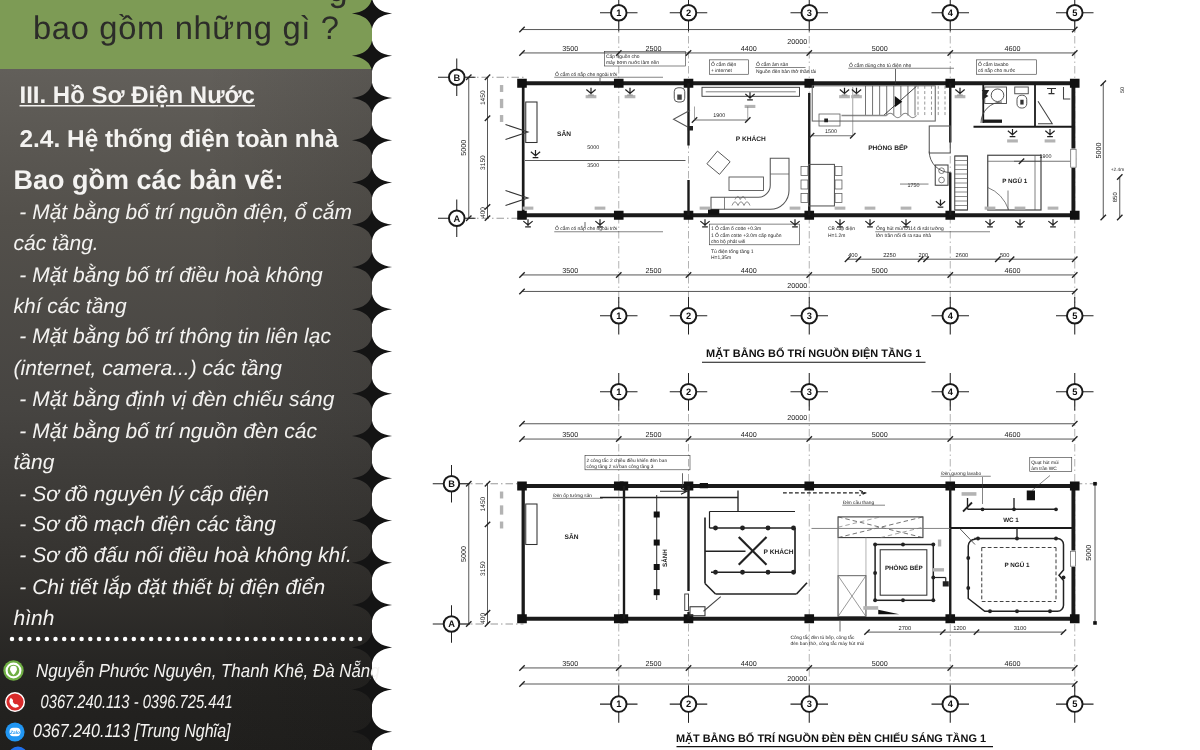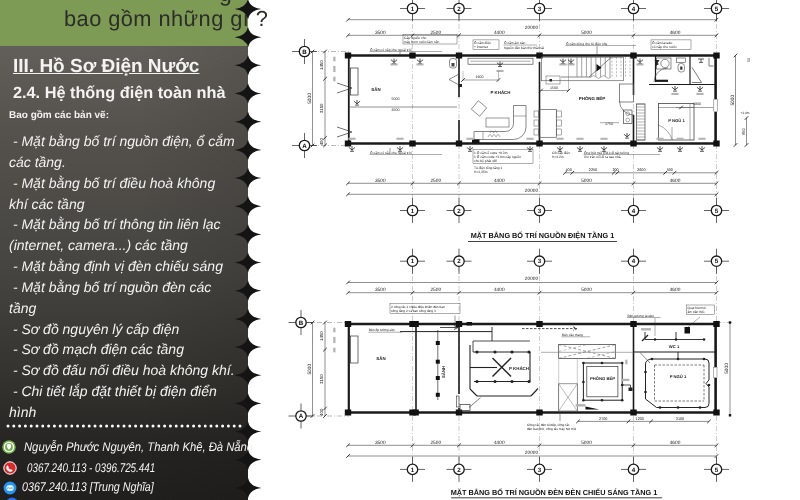--- a/index.html
+++ b/index.html
@@ -9,26 +9,26 @@
 .abs { position:absolute; }
 #green { left:0; top:0; width:247.5px; height:46.3px; background:#7d9b55; }
 #panel { left:0; top:46.3px; width:247.5px; height:453.7px;
   background:linear-gradient(90deg, rgba(8,8,8,0) 55%, rgba(8,8,8,0.10) 100%), linear-gradient(180deg,#625f5a 0%,#53504b 22%,#464441 50%,#33312e 75%,#242321 90%,#201f1d 100%); }
 .wtxt { color:#f4f3f1; position:absolute; transform:scale(0.9996); transform-origin:left top; }
 </style></head>
 <body>
 <div id="stage">
   <div class="abs" id="green">
     <div class="abs" style="left:219px; top:-20px; color:#2c2c29; font-size:23px; font-weight:400; transform:scale(0.9996); transform-origin:left top;">g</div>
-    <div class="abs" style="left:22px; top:6px; width:230px; color:#2c2c29; font-size:21.8px; font-weight:400; letter-spacing:0.45px; white-space:nowrap; transform:scale(0.9996); transform-origin:left top;margin-left:42px;">bao gồm những gì ?</div>
+    <div class="abs" style="left:22px; top:6px; width:230px; color:#2c2c29; font-size:21.8px; font-weight:400; letter-spacing:0.45px; white-space:nowrap; transform:scale(0.9996); transform-origin:left top;">bao gồm những gì ?</div>
   </div>
   <div class="abs" id="panel">
-    <div class="wtxt" style="left:13px; top:10px; font-size:19px; font-weight:bold; text-decoration:underline;">III. Hồ Sơ Điện Nước</div>
+    <div class="wtxt" style="left:13px; top:10px; font-size:16px; font-weight:bold; text-decoration:underline;">III. Hồ Sơ Điện Nước</div>
     <div class="wtxt" style="left:12.5px; top:37.5px; font-size:16.3px; font-weight:bold;">2.4. Hệ thống điện toàn nhà</div>
-    <div class="wtxt" style="left:9px; top:64px; font-size:10px; font-weight:bold;">Bao gồm các bản vẽ:</div>
+    <div class="wtxt" style="left:9px; top:64px; font-size:18px; font-weight:bold;">Bao gồm các bản vẽ:</div>
     <div class="wtxt" style="left:9px; top:84.5px; width:245px; font-size:14px; font-style:italic; line-height:20.85px; white-space:nowrap;">&nbsp;- Mặt bằng bố trí nguồn điện, ổ cắm<br>các tầng.<br>&nbsp;- Mặt bằng bố trí điều hoà không<br>khí các tầng<br>&nbsp;- Mặt bằng bố trí thông tin liên lạc<br>(internet, camera...) các tầng<br>&nbsp;- Mặt bằng định vị đèn chiếu sáng<br>&nbsp;- Mặt bằng bố trí nguồn đèn các<br>tầng<br>&nbsp;- Sơ đồ nguyên lý cấp điện<br>&nbsp;- Sơ đồ mạch điện các tầng<br>&nbsp;- Sơ đồ đấu nối điều hoà không khí.<br>&nbsp;- Chi tiết lắp đặt thiết bị điện điển<br>hình</div>
     <svg class="abs" style="left:0; top:376px;" width="247" height="8" viewBox="0 0 247 8">
       <line x1="8" y1="4" x2="242" y2="4" stroke="#fff" stroke-width="3" stroke-dasharray="0 5.8" stroke-linecap="round"></line>
     </svg>
     <svg class="abs" style="left:1.5px; top:394px;" width="14" height="14" viewBox="0 0 14 14">
       <circle cx="7" cy="7" r="6.8" fill="#6fae44"></circle>
       <circle cx="7" cy="7" r="4.6" fill="none" stroke="#fff" stroke-width="1.4"></circle>
       <path d="M7,3.8 a2.3,2.3 0 0 1 2.3,2.3 q0,1.5 -2.3,3.9 q-2.3,-2.4 -2.3,-3.9 a2.3,2.3 0 0 1 2.3,-2.3" fill="#fff"></path>
     </svg>
     <div class="wtxt" style="left:24px; top:393.5px; font-size:12.5px; font-style:italic; white-space:nowrap; transform:scaleX(0.90); transform-origin:left;">Nguyễn Phước Nguyên, Thanh Khê, Đà Nẵng</div>

